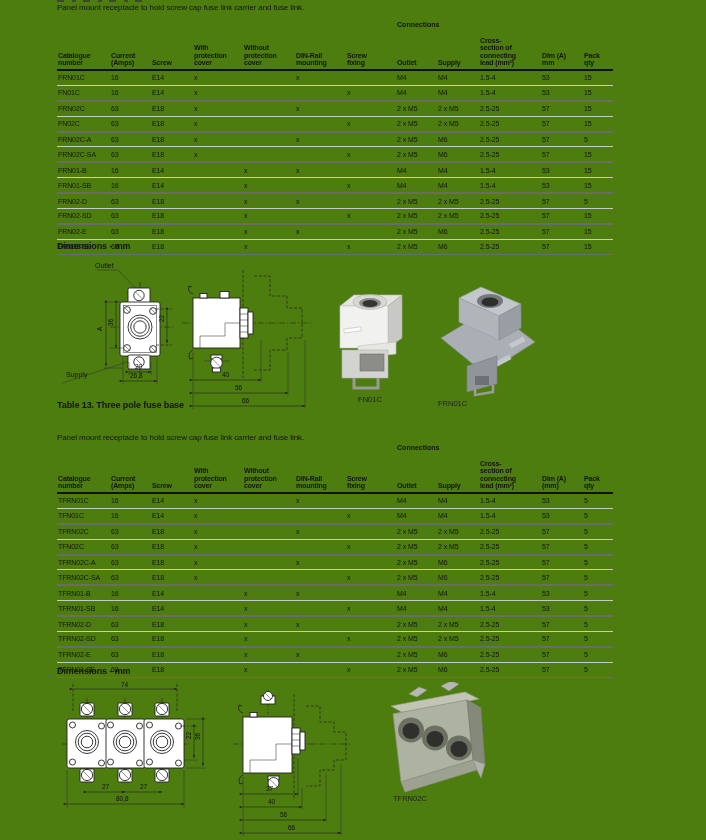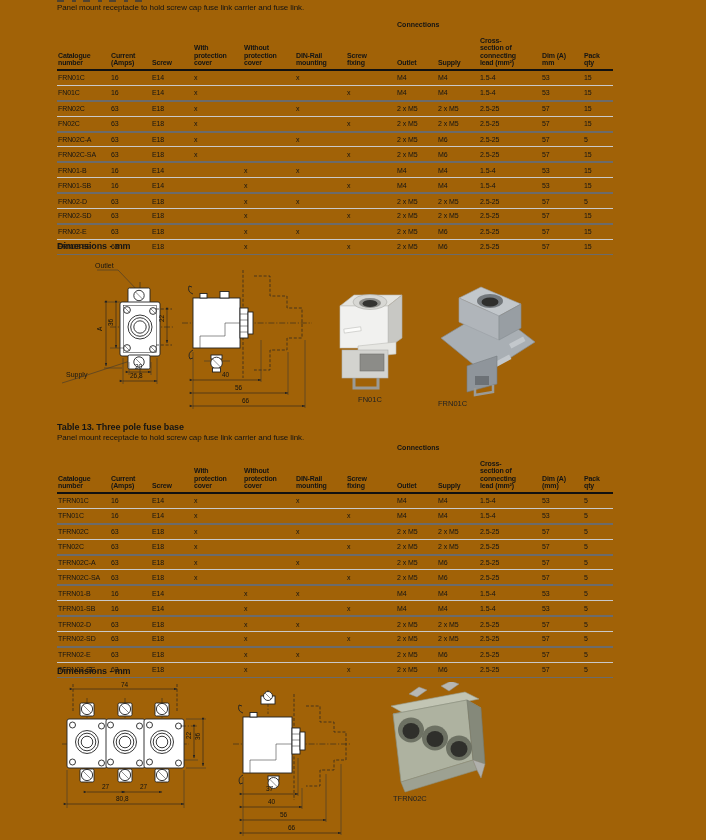--- a/index.html
+++ b/index.html
@@ -1,16 +1,16 @@
 <!DOCTYPE html>
 <html><head>
 <meta charset="utf-8">
 <style>
   html,body{margin:0;padding:0;background:#ffffff;}
-  .page{position:relative;width:706px;height:840px;background:#a16207;overflow:hidden;
+  .page{position:relative;width:706px;height:840px;background:#4d7c0f;overflow:hidden;
         font-family:"Liberation Sans",sans-serif;color:#141414;}
   .abs{position:absolute;}
   .intro{font-size:8px;line-height:10px;letter-spacing:-0.1px;}
   .h-bold{font-size:9px;font-weight:bold;letter-spacing:-0.1px;}
   .photo-label{font-size:7.5px;color:#222;}
   .small-label{font-size:7px;color:#141414;}
   .crop-remnant{height:2px;background:repeating-linear-gradient(90deg,#3a3a3a 0 7px,transparent 7px 15px,#3a3a3a 15px 19px,transparent 19px 26px);opacity:.8;}
 
   table.spec{border-collapse:collapse;table-layout:fixed;width:556px;}
   table.spec th,table.spec td{text-align:left;padding:0 2px 0 1px;overflow:hidden;}
@@ -382,21 +382,21 @@
     <ellipse cx="55" cy="21" rx="13" ry="7" fill="#73787c"></ellipse>
     <ellipse cx="55" cy="22" rx="8.5" ry="4.6" fill="#2e2e2c"></ellipse>
     <polygon points="32,86 62,76 62,104 32,112" fill="#8f959b" stroke="#777d82" stroke-width="0.6"></polygon>
     <rect x="40" y="96" width="14" height="9" fill="#6c7176"></rect>
     <path d="M40,108 L40,115 L58,112 L58,105" fill="none" stroke="#9b9b97" stroke-width="2.5"></path>
   </svg>
 
   <div class="abs photo-label" style="left:330px;top:395px;width:80px;text-align:center;">FN01C</div>
   <div class="abs photo-label" style="left:438px;top:399px;">FRN01C</div>
 
-  <div class="abs h-bold" style="left:57px;top:422px;">Table 13.  Three pole fuse base</div>
+  <div class="abs h-bold" style="left:57px;top:400px;">Table 13.  Three pole fuse base</div>
   <div class="abs intro" style="left:57px;top:433px;width:420px;">Panel mount receptacle to hold screw cap fuse link carrier and fuse link.</div>
 
   <table class="spec abs" style="left:57px;top:444px;">
     <colgroup>
       <col style="width:53px">
         <col style="width:41px">
         <col style="width:42px">
         <col style="width:50px">
       <col style="width:52px">
         <col style="width:51px">

